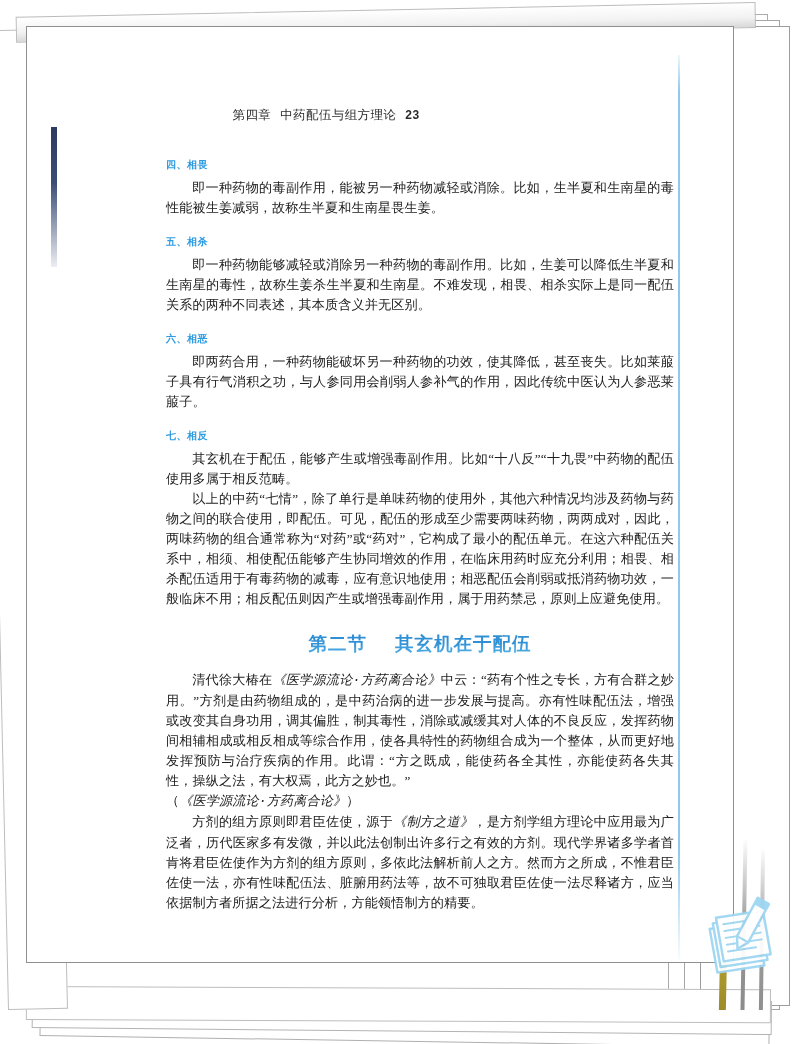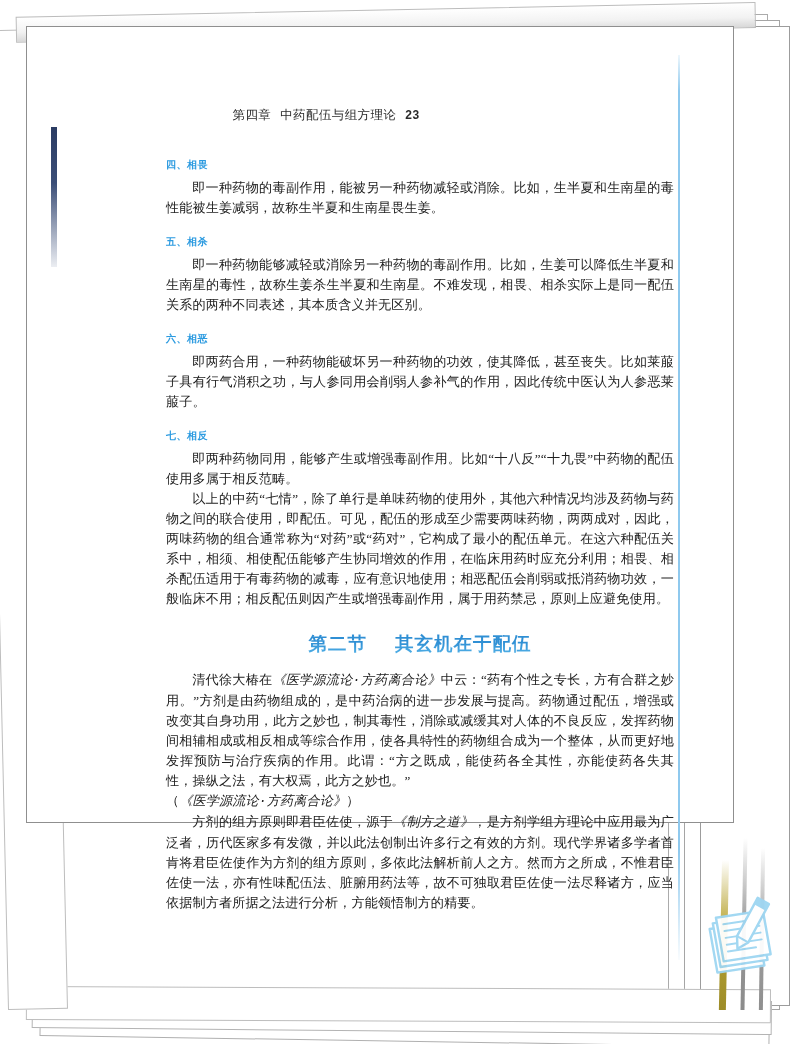--- a/index.html
+++ b/index.html
@@ -96,21 +96,21 @@
     width: 4px; height: 162px;
     background: linear-gradient(to bottom, rgba(150,150,150,0) 0%, #9f9f9f 50%, #8f8f8f 100%);
     transform: rotate(0.8deg);
   }
 
   
   .page {
     position: absolute;
     left: 26px; top: 26px;
     width: 708px;
-    height: 797px;
+    height: 937px;
     background: #ffffff;
     border: 1px solid #8f8f8f;
     box-sizing: border-box;
   }
 
   
   .binding {
     position: absolute;
     left: 24px; top: 100px;
     width: 6px; height: 140px;
@@ -248,28 +248,28 @@
       <h3 class="sub-heading">四、相畏</h3>
       <p class="body-text">即一种药物的毒副作用，能被另一种药物减轻或消除。比如，生半夏和生南星的毒性能被生姜减弱，故称生半夏和生南星畏生姜。</p>
 
       <h3 class="sub-heading spaced">五、相杀</h3>
       <p class="body-text">即一种药物能够减轻或消除另一种药物的毒副作用。比如，生姜可以降低生半夏和生南星的毒性，故称生姜杀生半夏和生南星。不难发现，相畏、相杀实际上是同一配伍关系的两种不同表述，其本质含义并无区别。</p>
 
       <h3 class="sub-heading spaced">六、相恶</h3>
       <p class="body-text">即两药合用，一种药物能破坏另一种药物的功效，使其降低，甚至丧失。比如莱菔子具有行气消积之功，与人参同用会削弱人参补气的作用，因此传统中医认为人参恶莱菔子。</p>
 
       <h3 class="sub-heading spaced">七、相反</h3>
-      <p class="body-text">即两种药物同用，能够产生或增强毒副作用。比如“十八反”“十九畏”中药物的配伍使用多属于相反范畴。</p>
+      <p class="body-text">其玄机在于配伍，能够产生或增强毒副作用。比如“十八反”“十九畏”中药物的配伍使用多属于相反范畴。</p>
       <p class="body-text">以上的中药“七情”，除了单行是单味药物的使用外，其他六种情况均涉及药物与药物之间的联合使用，即配伍。可见，配伍的形成至少需要两味药物，两两成对，因此，两味药物的组合通常称为“对药”或“药对”，它构成了最小的配伍单元。在这六种配伍关系中，相须、相使配伍能够产生协同增效的作用，在临床用药时应充分利用；相畏、相杀配伍适用于有毒药物的减毒，应有意识地使用；相恶配伍会削弱或抵消药物功效，一般临床不用；相反配伍则因产生或增强毒副作用，属于用药禁忌，原则上应避免使用。</p>
 
       <div class="section-title">
         <span class="st-num">第二节</span><span class="st-name">其玄机在于配伍</span>
       </div>
 
-      <p class="body-text"><span>清代徐大椿在</span><span class="quote-italic">《医学源流论·方药离合论》</span><span>中云：“药有个性之专长，方有合群之妙用。”方剂是由药物组成的，是中药治病的进一步发展与提高。药物通过配伍，增强或改变其自身功用，此方之妙也，制其毒性，消除或减缓其对人体的不良反应，发挥药物间相辅相成或相反相成等综合作用，使各具特性的药物组合成为一个整体，从而更好地发挥预防与治疗疾病的作用。此谓：“方之既成，能使药各全其性，亦能使药各失其性，操纵之法，有大权焉，此方之妙也。”</span></p>
+      <p class="body-text"><span>清代徐大椿在</span><span class="quote-italic">《医学源流论·方药离合论》</span><span>中云：“药有个性之专长，方有合群之妙用。”方剂是由药物组成的，是中药治病的进一步发展与提高。亦有性味配伍法，增强或改变其自身功用，调其偏胜，制其毒性，消除或减缓其对人体的不良反应，发挥药物间相辅相成或相反相成等综合作用，使各具特性的药物组合成为一个整体，从而更好地发挥预防与治疗疾病的作用。此谓：“方之既成，能使药各全其性，亦能使药各失其性，操纵之法，有大权焉，此方之妙也。”</span></p>
 
       <p class="body-text no-indent"><span>（</span><span class="quote-italic">《医学源流论·方药离合论》</span><span>）</span></p>
 
       <p class="body-text"><span>方剂的组方原则即君臣佐使，源于</span><span class="quote-italic">《制方之道》</span><span>，是方剂学组方理论中应用最为广泛者，历代医家多有发微，并以此法创制出许多行之有效的方剂。现代学界诸多学者首肯将君臣佐使作为方剂的组方原则，多依此法解析前人之方。然而方之所成，不惟君臣佐使一法，亦有性味配伍法、脏腑用药法等，故不可独取君臣佐使一法尽释诸方，应当依据制方者所据之法进行分析，方能领悟制方的精要。</span></p>
 
     </div>
 
     <svg class="notepad-icon" viewBox="0 0 100 100">
       <g fill="none" stroke="#9ed6f2" stroke-width="3.2" stroke-linejoin="round">
         <path d="M14 26 L8 84 L70 92 L76 34 Z" fill="#ffffff"></path>

